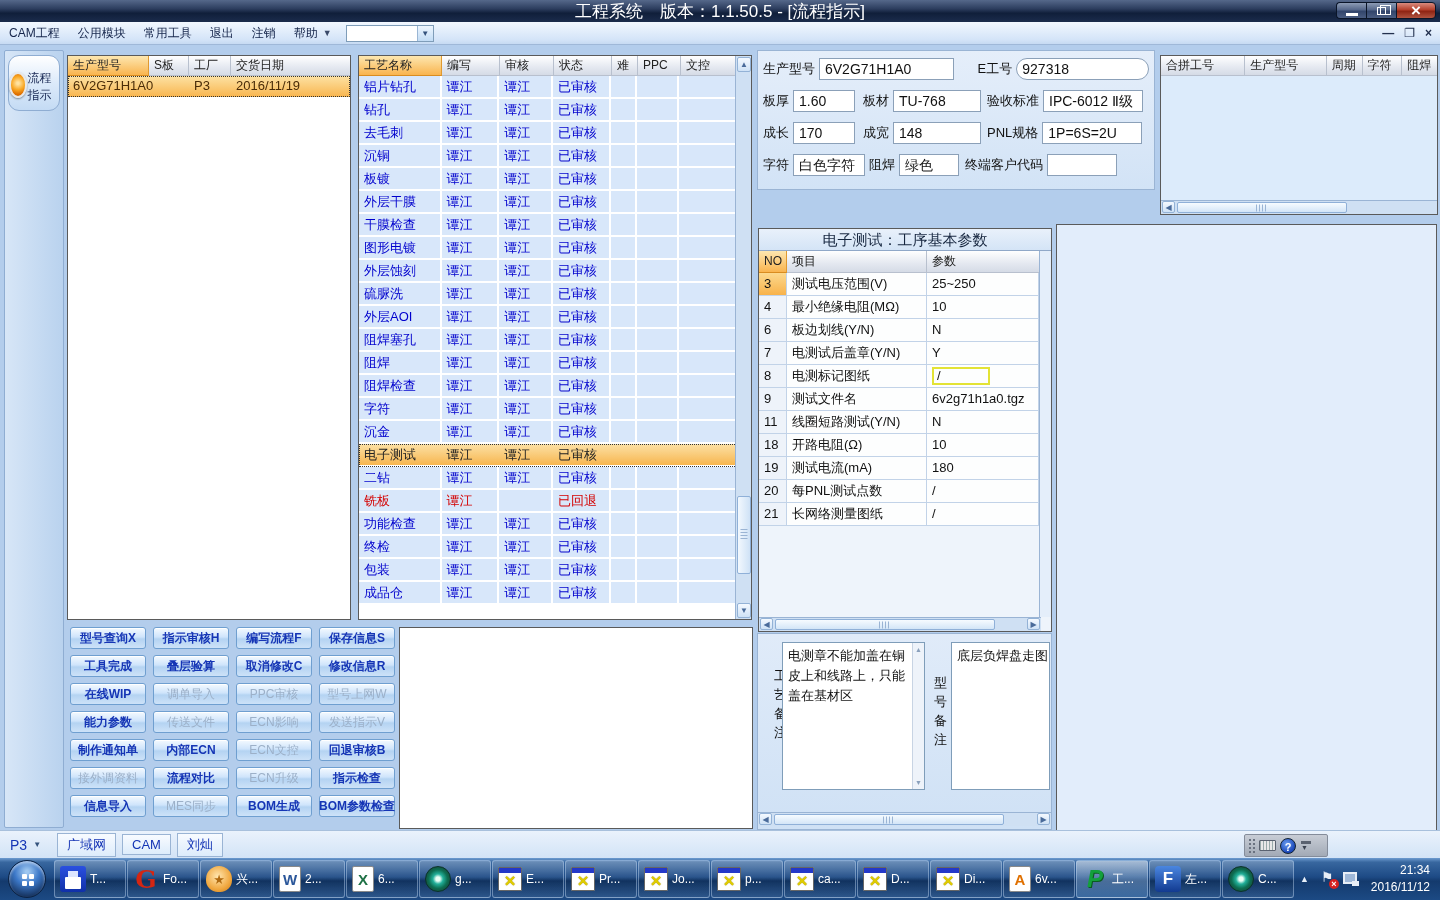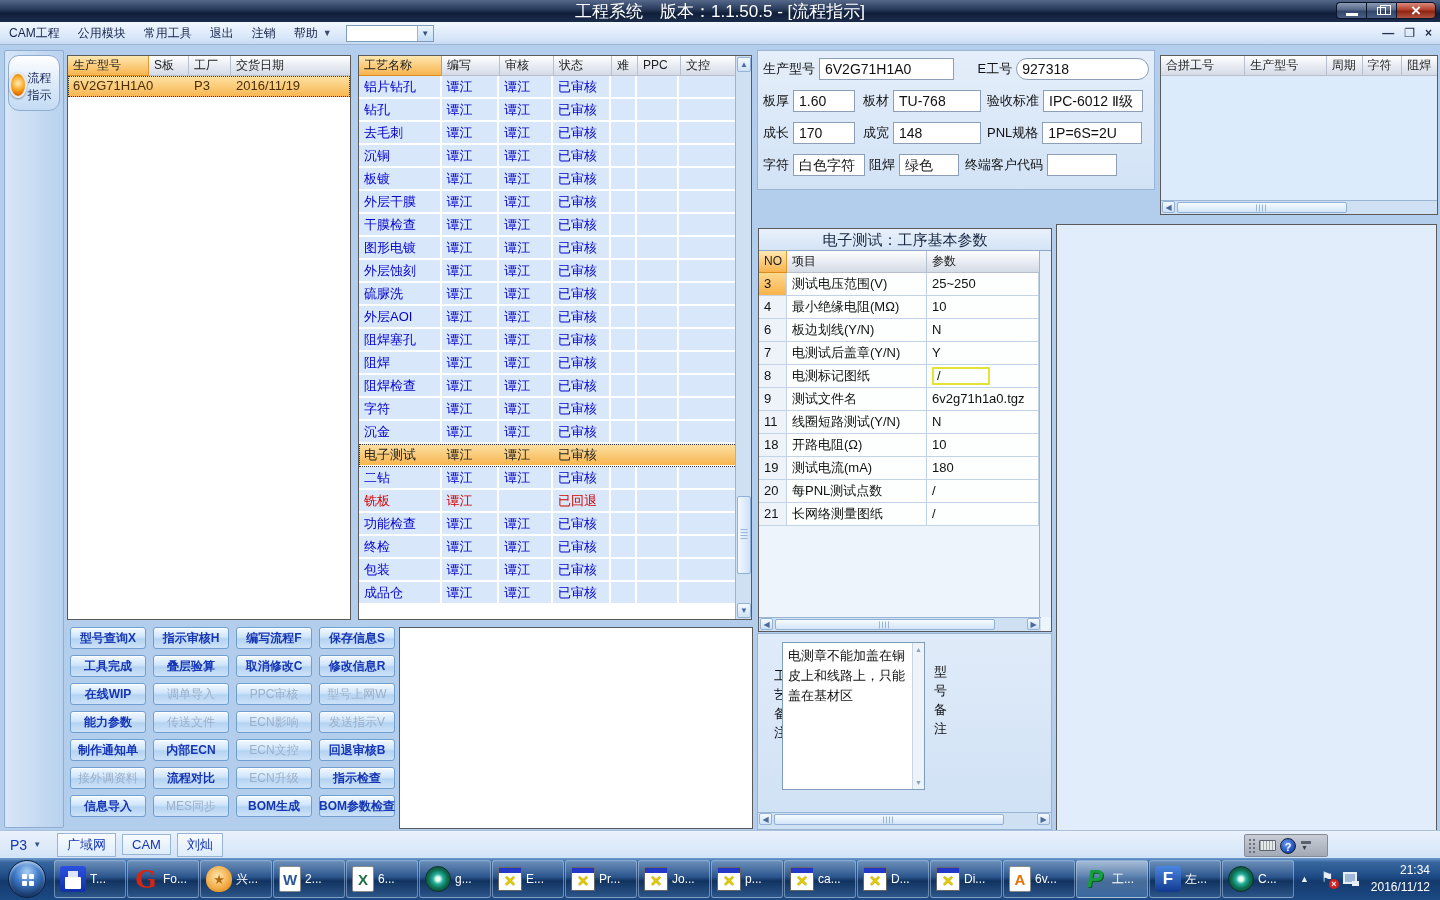--- a/index.html
+++ b/index.html
@@ -633,21 +633,24 @@
 
   <div class="remarks">
     <div class="v-label" style="left:16px; top:32px;">工艺备注</div>
     <div class="rbox" style="left:24px; top:8px; width:143px; height:148px;">
       <span>电测章不能加盖在铜皮上和线路上，只能盖在基材区</span>
       <div class="rvscroll">
         <div class="tiny-ar" style="top:1px;">▲</div>
         <div class="tiny-ar" style="bottom:1px;">▼</div>
       </div>
     </div>
-    <div class="v-label" style="left:176px; top:28px;">型号备注</div>
+    <div class="v-label" style="left:176px; top:39px;">型号备注</div>
+    <div class="rbox" style="left:193px; top:8px; width:99px; height:148px; padding-right:4px;">
+      <span style="white-space:nowrap;">底层负焊盘走图</span>
+    </div>
     <div class="hscroll" style="bottom:3px; width:293px;">
       <div class="sarrow" style="left:1px; top:0; width:13px; height:12px; line-height:12px;">◀</div>
       <div class="hthumb" style="left:16px; width:230px;">
           <div class="grip"></div>
         </div>
       <div class="sarrow" style="right:1px; left:auto; top:0; width:13px; height:12px; line-height:12px;">▶</div>
     </div>
   </div>
 
   <div class="statusbar">

